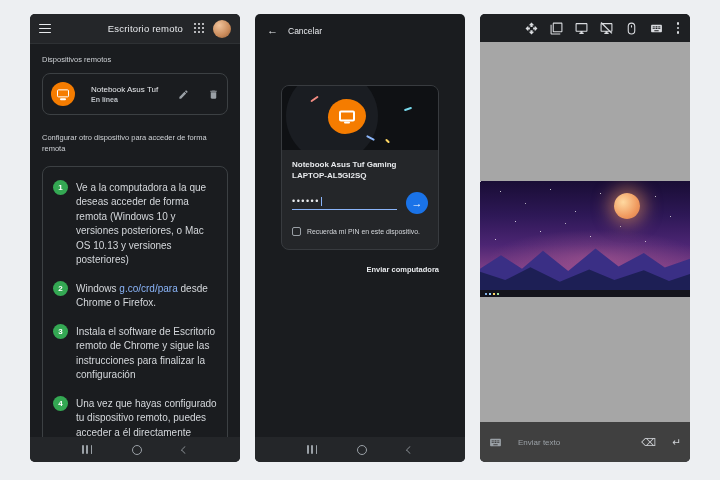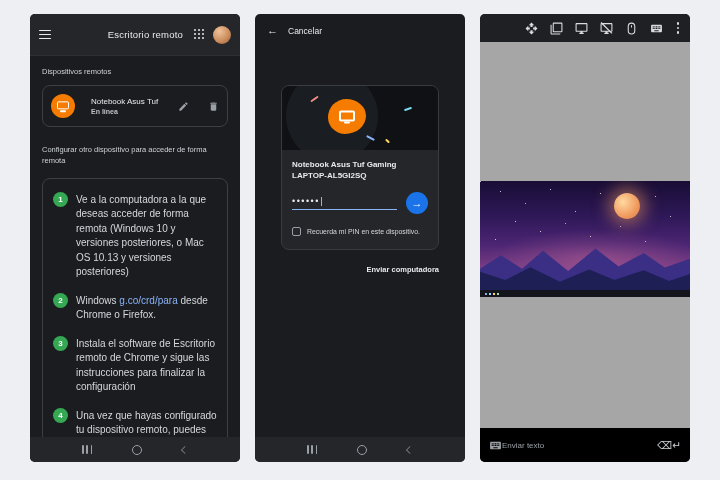--- a/index.html
+++ b/index.html
@@ -2,21 +2,21 @@
 <html><head>
 <meta charset="utf-8">
 <style>
   *{margin:0;padding:0;box-sizing:border-box}
   html,body{width:720px;height:480px}
   body{background:#edeff2;position:relative;overflow:hidden;font-family:"Liberation Sans","DejaVu Sans",sans-serif}
   .phone{position:absolute;top:14px;width:210px;height:448px;background:#1a1c1f;border-radius:5px;overflow:hidden}
   #phone1{left:30px}#phone2{left:255px}#phone3{left:480px}
 
   
-  .appbar{height:42px;background:#242629;display:flex;align-items:center;padding:0 9px;gap:8px;border-bottom:1px solid #2e3134}
+  .appbar{height:30px;background:#242629;display:flex;align-items:center;padding:0 9px;gap:8px;border-bottom:1px solid #2e3134}
   .hamburger{width:12px;display:flex;flex-direction:column;gap:2.5px}
   .hamburger span{height:1.6px;background:#e8eaed;border-radius:1px}
   .appbar-title{margin-left:auto;font-size:9.5px;color:#e8eaed;letter-spacing:.2px}
   .grid-dots{position:relative;width:11px;height:11px;margin-left:3px}
   .grid-dots::before{content:"";position:absolute;left:0;top:0;width:2px;height:2px;border-radius:50%;background:#e8eaed;
     box-shadow:4px 0 0 #e8eaed,8px 0 0 #e8eaed,0 4px 0 #e8eaed,4px 4px 0 #e8eaed,8px 4px 0 #e8eaed,0 8px 0 #e8eaed,4px 8px 0 #e8eaed,8px 8px 0 #e8eaed}
   .avatar{width:18px;height:18px;border-radius:50%;background:radial-gradient(circle at 35% 30%,#f0c29a,#c98a5a 60%,#8a5a35);flex:none}
   .s1-body{padding:11px 12px 11px}
   .section-label{font-size:7.5px;color:#cfd2d6;margin-bottom:9px}
   .device-card{display:flex;align-items:center;gap:16px;border:1px solid #3c4043;border-radius:8px;padding:8px;margin-bottom:18px}
@@ -78,21 +78,21 @@
   .wallpaper::after{content:"";position:absolute;left:0;right:0;top:40%;height:45%;background:radial-gradient(ellipse at 55% 60%,rgba(255,140,170,.28),rgba(255,140,170,0) 65%)}
   .stars{position:absolute;left:0;top:0;width:1.4px;height:1.4px;border-radius:50%;background:#fff;
     box-shadow:20px 10px #fff,45px 22px #ddd,70px 8px #fff,95px 30px #eee,120px 12px #fff,150px 25px #ddd,175px 15px #fff,190px 35px #eee,35px 40px #fff,140px 45px #ddd,60px 50px #fff,110px 55px #fff,165px 60px #eee,15px 58px #fff,85px 42px #ddd}
   .moon{position:absolute;right:50px;top:12px;width:26px;height:26px;border-radius:50%;z-index:1;
     background:radial-gradient(circle at 35% 35%,#ffd9a0,#f09a5f 60%,#d97b4a);box-shadow:0 0 16px 6px rgba(240,154,95,.5)}
   .mtn{position:absolute;left:0;width:100%;bottom:7px;z-index:2}
   .mtn.back{height:56px;background:#3a2f85;clip-path:polygon(0 100%,0 62%,10% 38%,20% 62%,30% 30%,42% 66%,55% 26%,66% 58%,78% 34%,88% 60%,100% 44%,100% 100%)}
   .mtn.front{height:38px;background:#1d1f55;clip-path:polygon(0 100%,0 52%,12% 74%,24% 40%,38% 78%,52% 46%,64% 74%,78% 48%,90% 76%,100% 58%,100% 100%)}
   .wp-taskbar{position:absolute;left:0;right:0;bottom:0;height:7px;background:#14141c;z-index:3}
   .tb-dots{position:absolute;left:5px;top:2.5px;width:2px;height:2px;background:#7fb0e8;box-shadow:4px 0 #9ad5ff,8px 0 #ffd966,12px 0 #9de09d}
-  .p3-inputbar{position:absolute;bottom:0;left:0;right:0;height:34px;background:#000000;display:flex;align-items:center;gap:0;padding:0 9px}
+  .p3-inputbar{position:absolute;bottom:0;left:0;right:0;height:40px;background:#404040;display:flex;align-items:center;gap:16px;padding:0 9px}
   .send-text{flex:1;font-size:8px;color:#9aa0a6}
   .key-glyph{font-size:10.5px;color:#cfd2d6;line-height:1}
 </style>
 </head>
 <body>
 
 <div class="phone" id="phone1">
   <div class="appbar">
     <div class="hamburger">
         <span></span>

